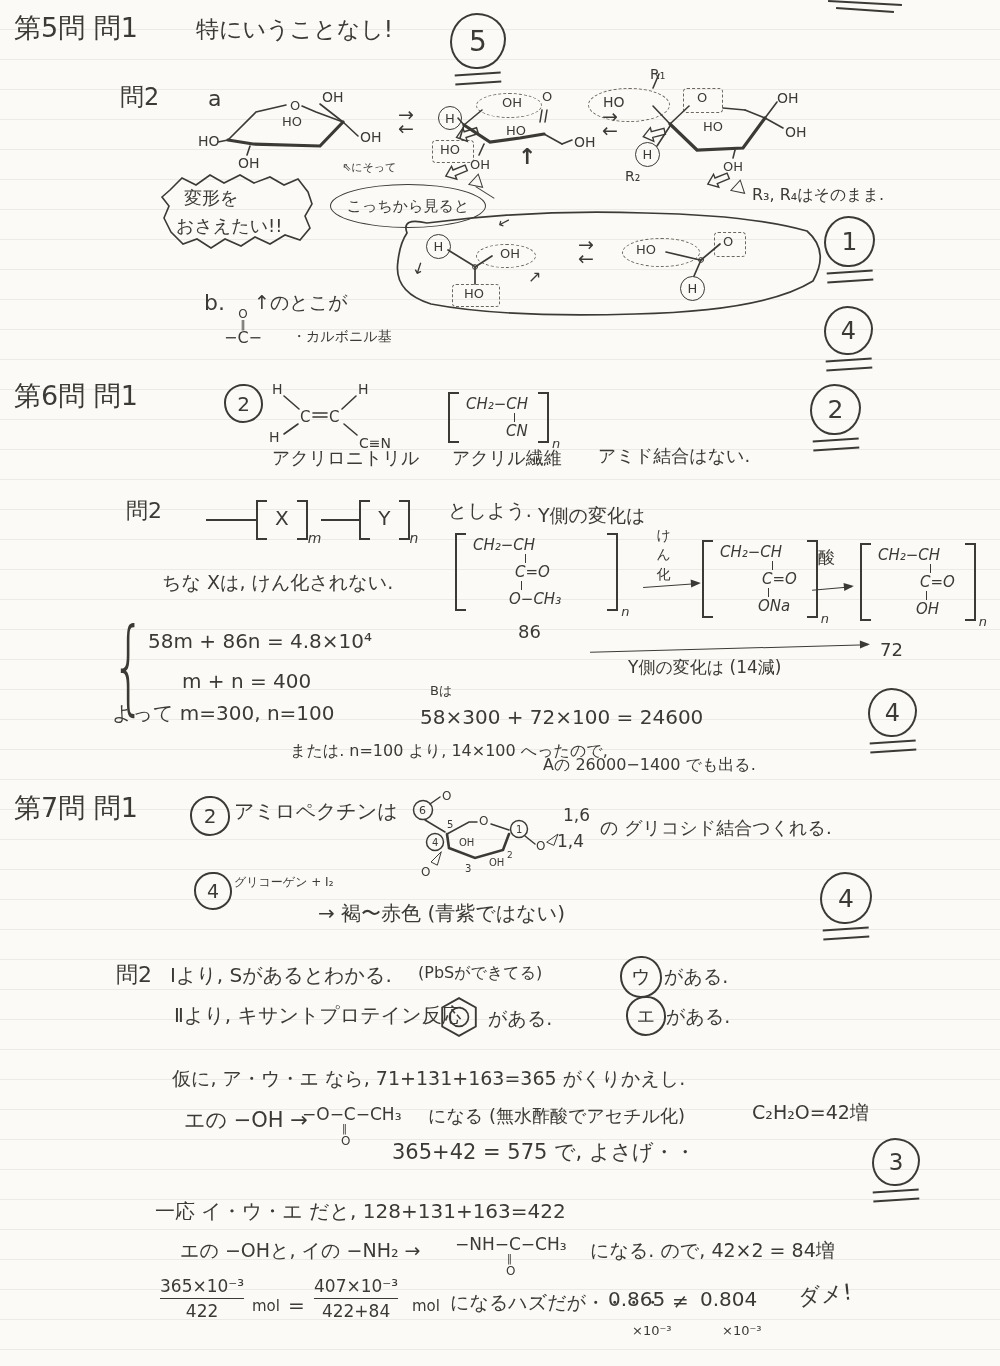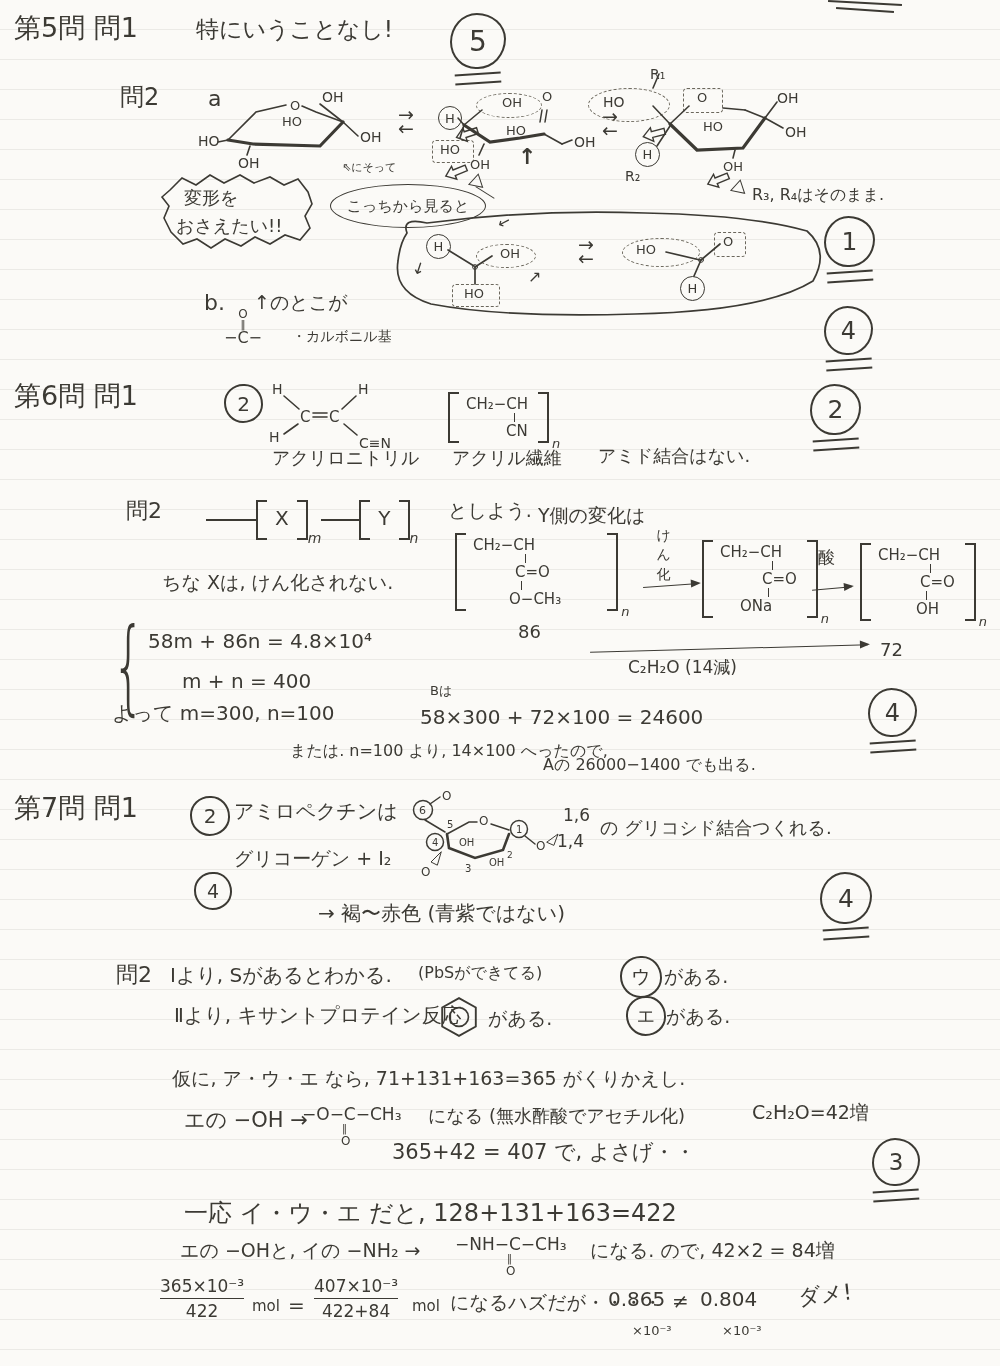--- a/index.html
+++ b/index.html
@@ -20,21 +20,21 @@
   .atomc{position:absolute;border:1.7px solid currentColor;border-radius:50%;
     display:flex;align-items:center;justify-content:center;font-size:13px;}
   .arr{position:absolute;border-top:1.7px solid currentColor;}
   .arr::after{content:"";position:absolute;right:-2px;top:-5.5px;
     border-style:solid;border-width:4.5px 0 4.5px 10px;
     border-color:transparent transparent transparent currentColor;}
   .vb{border-left:1.6px solid currentColor;height:9px;}
   .pbl{border-left:2px solid;border-top:2px solid;border-bottom:2px solid;width:9px;}
   .pbr{border-right:2px solid;border-top:2px solid;border-bottom:2px solid;width:9px;}
   .punit{position:absolute;display:flex;align-items:stretch;font-size:15px;}
-  .pcol{display:flex;flex-direction:column;padding:3px 10px 3px 7px;}
+  .pcol{display:flex;flex-direction:column;padding:3px 10px 3px 7px;font-style:italic;}
   .psub{align-self:flex-end;font-size:13px;font-style:italic;margin:0 0 -8px 3px;}
   .xychain{position:absolute;display:flex;align-items:flex-start;}
   .xd{width:50px;border-top:2px solid;margin-top:19px;}
   .xb{height:36px;}
   .xl{font-size:20px;padding:6px 8px 0;}
   .xsub{font-size:14px;font-style:italic;margin-top:30px;}
   .frac{position:absolute;display:flex;flex-direction:column;align-items:center;font-size:17px;}
   .fbar{align-self:stretch;border-top:1.8px solid;margin:2px 0;}
   .cgrp{position:absolute;font-size:17px;}
   .cgrp .db{position:absolute;font-size:10px;}
@@ -308,21 +308,21 @@
   <div class="t vtext" style="left:656px;top:520px;font-size:14px">けん化</div>
   <div class="arr" style="left:643px;top:585px;width:56px;transform:rotate(-4deg)"></div>
 
   <div class="punit" style="left:702px;top:540px">
     <div class="pbl"></div>
     <div class="pcol">
       <span>CH₂−CH</span>
       <span class="vb" style="margin-left:52px"></span>
       <span style="margin-left:42px">C=O</span>
       <span class="vb" style="margin-left:48px"></span>
-      <span style="margin-left:20px">ONa</span>
+      <span style="margin-left:38px">ONa</span>
     </div>
     <div class="pbr"></div>
     <span class="psub">n</span>
   </div>
 
   <div class="t" style="left:818px;top:548px;font-size:17px">酸</div>
   <div class="arr" style="left:812px;top:588px;width:40px;transform:rotate(-5deg)"></div>
 
   <div class="punit" style="left:860px;top:543px">
     <div class="pbl"></div>
@@ -331,21 +331,21 @@
       <span class="vb" style="margin-left:52px"></span>
       <span style="margin-left:42px">C=O</span>
       <span class="vb" style="margin-left:48px"></span>
       <span style="margin-left:38px">OH</span>
     </div>
     <div class="pbr"></div>
     <span class="psub">n</span>
   </div>
 
   <div class="arr" style="left:590px;top:648px;width:278px;transform:rotate(-1.5deg)"></div>
-  <div class="t" style="left:628px;top:658px;font-size:17px">C₂H₂O (14減)</div>
+  <div class="t" style="left:628px;top:658px;font-size:17px">Y側の変化は (14減)</div>
   <div class="t" style="left:880px;top:640px;font-size:18px">72</div>
 
   <div class="t" style="left:112px;top:614px;font-size:104px;font-weight:200;transform:scaleX(.5);transform-origin:left top;line-height:1">{</div>
   <div class="t" style="left:148px;top:630px;font-size:20px">58m + 86n = 4.8×10⁴</div>
   <div class="t" style="left:182px;top:670px;font-size:20px">m + n = 400</div>
   <div class="t" style="left:112px;top:702px;font-size:20px">よって m=300, n=100</div>
   <div class="t" style="left:430px;top:684px;font-size:13px">Bは</div>
   <div class="t" style="left:420px;top:706px;font-size:20px">58×300 + 72×100 = 24600</div>
 
   <div class="score" style="left:868px;top:688px">
@@ -384,21 +384,21 @@
     <line x1="120" y1="48" x2="130" y2="56" stroke-width="1.5"></line>
     <text x="131" y="62" font-size="12">O</text>
     <polygon points="142,54 153,46 149,57" fill="#3c3a34"></polygon>
   </svg>
 
   <div class="t" style="left:563px;top:806px;font-size:17px">1,6</div>
   <div class="t" style="left:557px;top:832px;font-size:17px">1,4</div>
   <div class="t" style="left:600px;top:818px;font-size:18px">の グリコシド結合つくれる.</div>
 
   <div class="pick" style="left:194px;top:872px;width:34px;height:34px;font-size:19px">4</div>
-  <div class="t" style="left:234px;top:848px;font-size:19px">グリコーゲン + I₂</div>
+  <div class="t" style="left:234px;top:876px;font-size:12px">グリコーゲン + I₂</div>
   <div class="t" style="left:318px;top:902px;font-size:20px">→ 褐〜赤色 (青紫ではない)</div>
 
   <div class="score" style="left:820px;top:872px">
     <div class="circ" style="width:48px;height:48px;font-size:25px">4</div>
     <div class="dul"></div>
   </div>
 
   <div class="t" style="left:116px;top:962px;font-size:22px">問2</div>
   <div class="t" style="left:170px;top:964px;font-size:20px">Ⅰより, Sがあるとわかる.</div>
   <div class="t" style="left:418px;top:964px;font-size:16px">(PbSができてる)</div>
@@ -416,28 +416,28 @@
 
   <div class="t" style="left:172px;top:1068px;font-size:19px">仮に, ア・ウ・エ なら, 71+131+163=365 がくりかえし.</div>
   <div class="t" style="left:184px;top:1108px;font-size:21px">エの −OH  →</div>
   <div class="cgrp" style="left:302px;top:1104px">
     <span>−O−C−CH₃</span>
     <span class="db" style="left:40px;top:19px">‖</span>
     <span class="o" style="left:39px;top:30px">O</span>
   </div>
   <div class="t" style="left:428px;top:1106px;font-size:18px">になる (無水酢酸でアセチル化)</div>
   <div class="t" style="left:752px;top:1102px;font-size:19px">C₂H₂O=42増</div>
-  <div class="t" style="left:392px;top:1140px;font-size:21px">365+42 = 407 で, よさげ・・</div>
+  <div class="t" style="left:392px;top:1140px;font-size:21px">365+42 = 575 で, よさげ・・</div>
 
   <div class="score" style="left:872px;top:1138px">
     <div class="circ" style="width:44px;height:44px;font-size:23px">3</div>
     <div class="dul"></div>
   </div>
 
-  <div class="t" style="left:184px;top:1200px;font-size:24px">一応 イ・ウ・エ だと, 128+131+163=422</div>
+  <div class="t" style="left:155px;top:1200px;font-size:20px">一応 イ・ウ・エ だと, 128+131+163=422</div>
   <div class="t" style="left:180px;top:1240px;font-size:19px">エの −OHと, イの −NH₂  →</div>
   <div class="cgrp" style="left:455px;top:1234px">
     <span>−NH−C−CH₃</span>
     <span class="db" style="left:52px;top:19px">‖</span>
     <span class="o" style="left:51px;top:30px">O</span>
   </div>
   <div class="t" style="left:590px;top:1240px;font-size:19px">になる. ので, 42×2 = 84増</div>
 
   <div class="frac" style="left:160px;top:1276px">
     <span>365×10⁻³</span>

